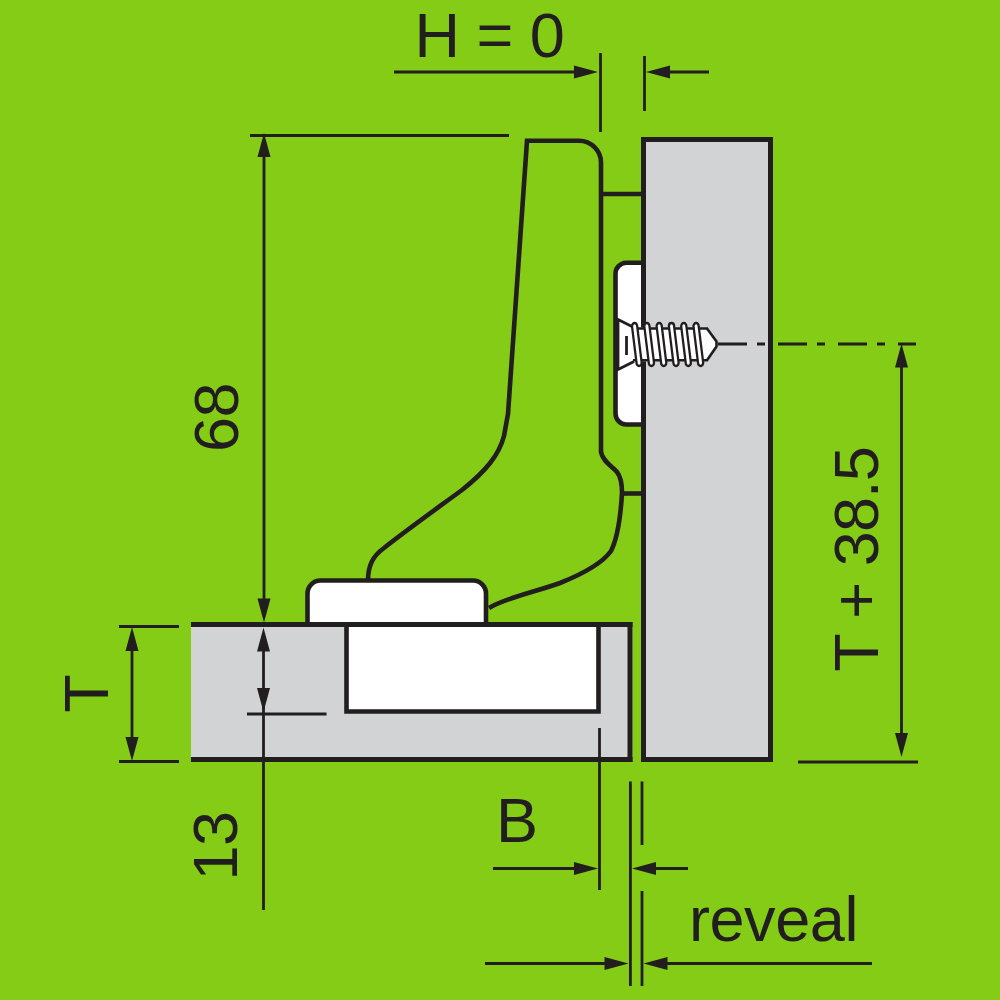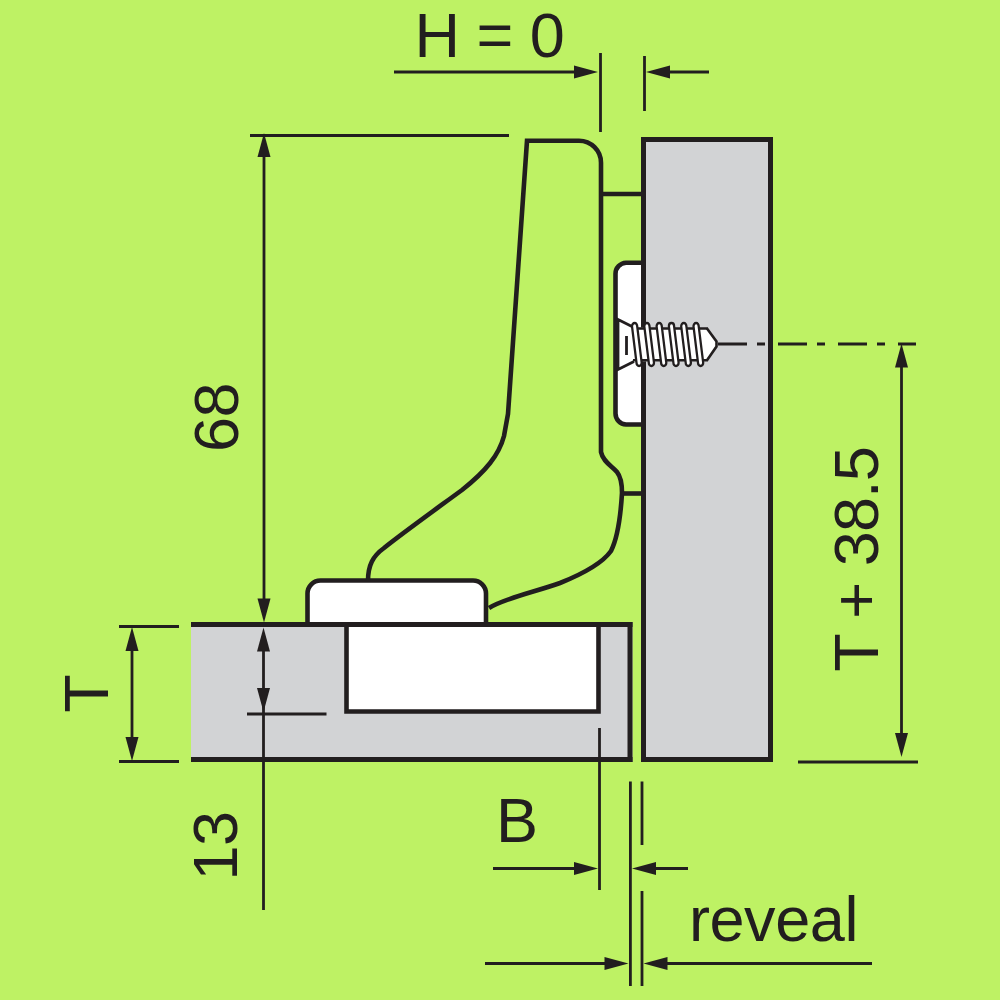--- a/index.html
+++ b/index.html
@@ -1,16 +1,16 @@
 <!DOCTYPE html>
 <html><head>
 <meta charset="utf-8">
 <style>
   html,body{margin:0;padding:0;background:#ffffff;}
-  #page{position:relative;width:1000px;height:1000px;background:#bef264;overflow:hidden;}
+  #page{position:relative;width:1000px;height:1000px;background:#84cc16;overflow:hidden;}
   svg{position:absolute;left:0;top:0;}
   text{font-family:"Liberation Sans", sans-serif;fill:#221e1f;}
 </style>
 </head>
 <body>
 
 <div id="page">
 <svg width="1000" height="1000" viewBox="0 0 1000 1000">
   <g stroke-linecap="butt" stroke-linejoin="miter" fill="none">
 

